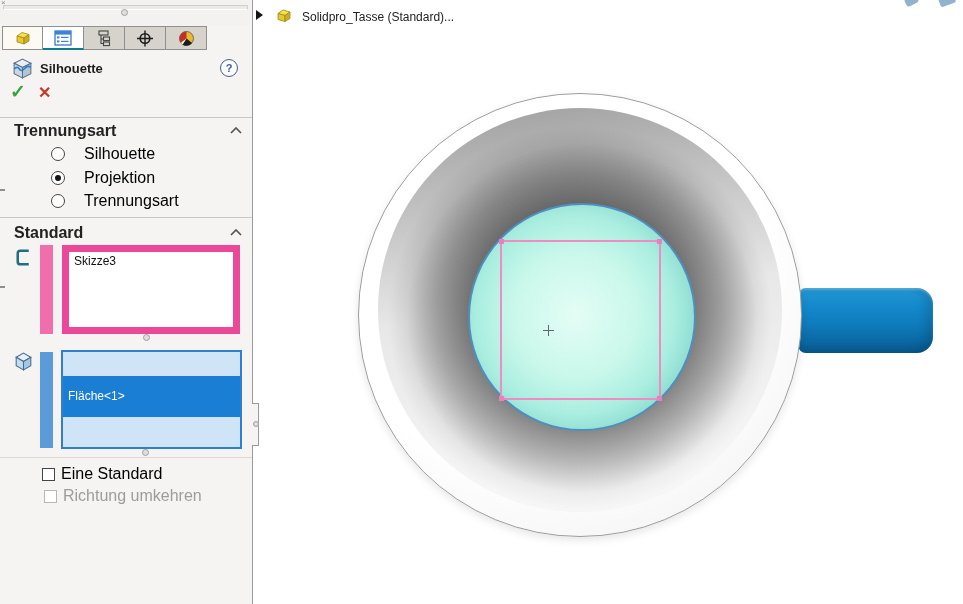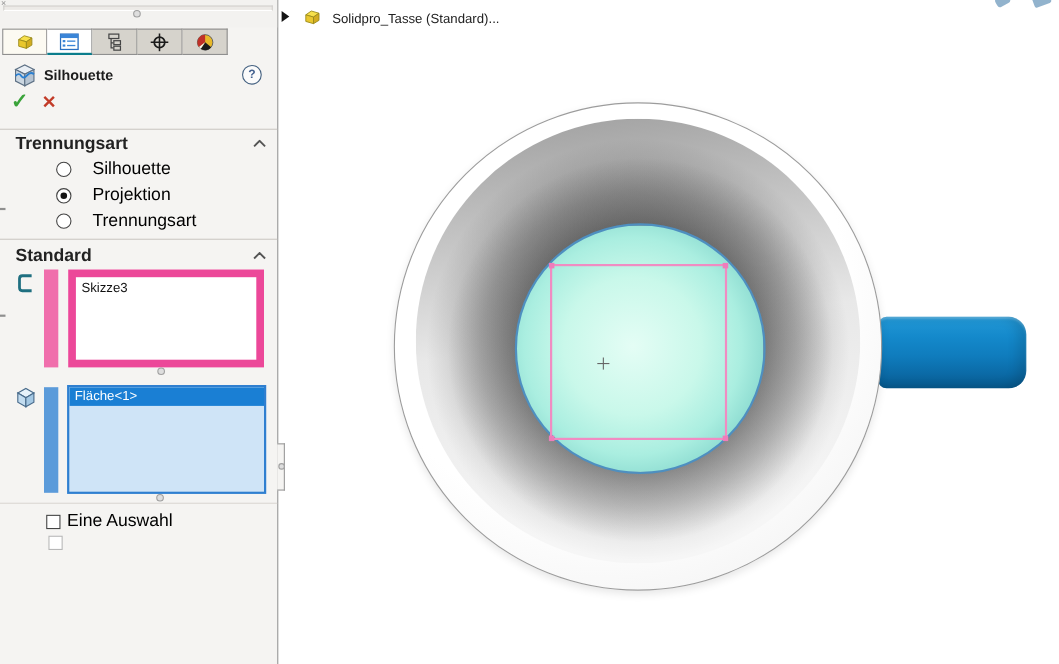--- a/index.html
+++ b/index.html
@@ -47,21 +47,21 @@
   .sel-bar{position:absolute;width:13px;}
   .sketch-box{
     position:absolute;left:62px;top:245px;width:178px;height:89px;background:#ffffff;
     border:7px solid #ec4899;box-sizing:border-box;overflow:hidden;
   }
   .sketch-box .item{padding:2px 5px;font-size:12px;color:#111;}
   .face-box{
     position:absolute;left:61px;top:350px;width:181px;height:99px;background:#cfe4f7;
     border:2px solid #2f7fd0;box-sizing:border-box;overflow:hidden;
   }
-  .face-box .item-selected{height:17px;line-height:17px;background:#1a7fd4;color:#ffffff;padding:0 5px;font-size:12px;}
+  .face-box .item-selected{height:17px;line-height:17px;background:#1a7fd4;color:#ffffff;padding:12px 5px;font-size:12px;margin-top:24px;}
   .edge-tick{position:absolute;left:0;width:5px;height:2px;background:#8f8f8f;}
   .splitter-tab{
     position:absolute;left:252px;top:403px;width:7px;height:43px;background:#f5f4f2;
     border:1px solid #9a9a9a;border-left:none;box-sizing:border-box;z-index:6;
   }
   
   .viewport{position:absolute;left:253px;top:0;right:0;bottom:0;background:#ffffff;}
   .flyout-arrow{
     position:absolute;left:3px;top:10px;width:0;height:0;
     border-top:5px solid transparent;border-bottom:5px solid transparent;border-left:7px solid #141414;
@@ -237,24 +237,25 @@
   <div class="sel-bar" style="left: 40px; top: 352px; height: 96px; background-color: rgb(91, 155, 218);"></div>
   <div class="face-box">
     <div class="item-selected" style="background-color: rgb(26, 127, 212);">Fläche&lt;1&gt;</div>
   </div>
   <div class="grip" style="left:142px;top:449px;"></div>
 
   <div class="pm-sep" style="top:457px;background:#dbd8d3;"></div>
 
   <div class="cb-row" style="left:42px;top:465px;">
     <span class="checkbox"></span>
-    <span class="cb-label">Eine Auswahl</span>
+    <span class="cb-label">Eine Standard</span>
   </div>
   <div class="cb-row" style="left:44px;top:487px;">
     <span class="checkbox disabled"></span>
+    <span class="cb-label disabled">Richtung umkehren</span>
   </div>
 
   <div class="edge-tick" style="top:189px"></div>
   <div class="edge-tick" style="top:286px"></div>
 </div>
 
 <div class="splitter-tab">
   <div class="grip" style="left:1px;top:17px;width:6px;height:6px;"></div>
 </div>
 

